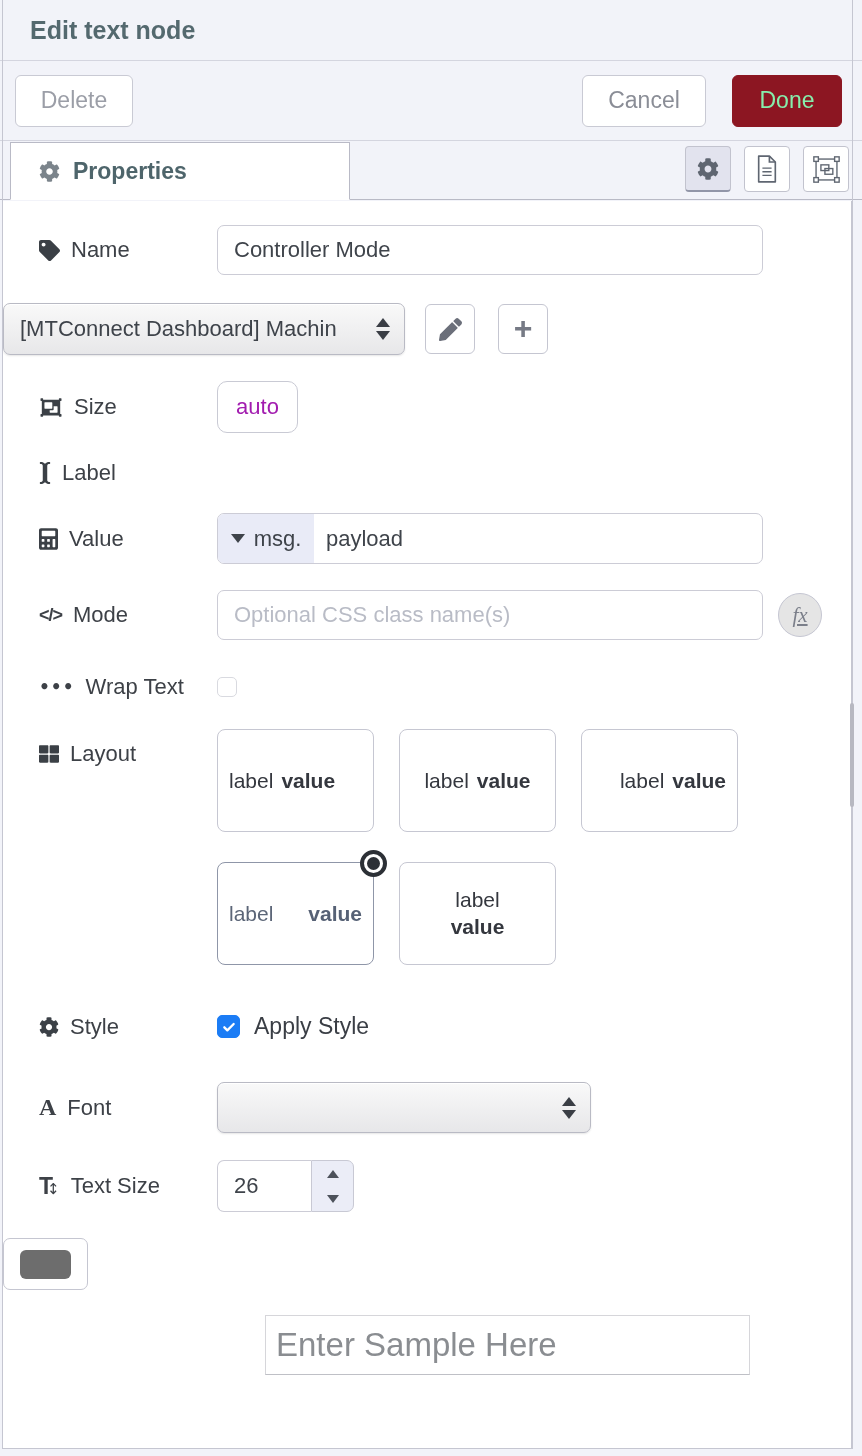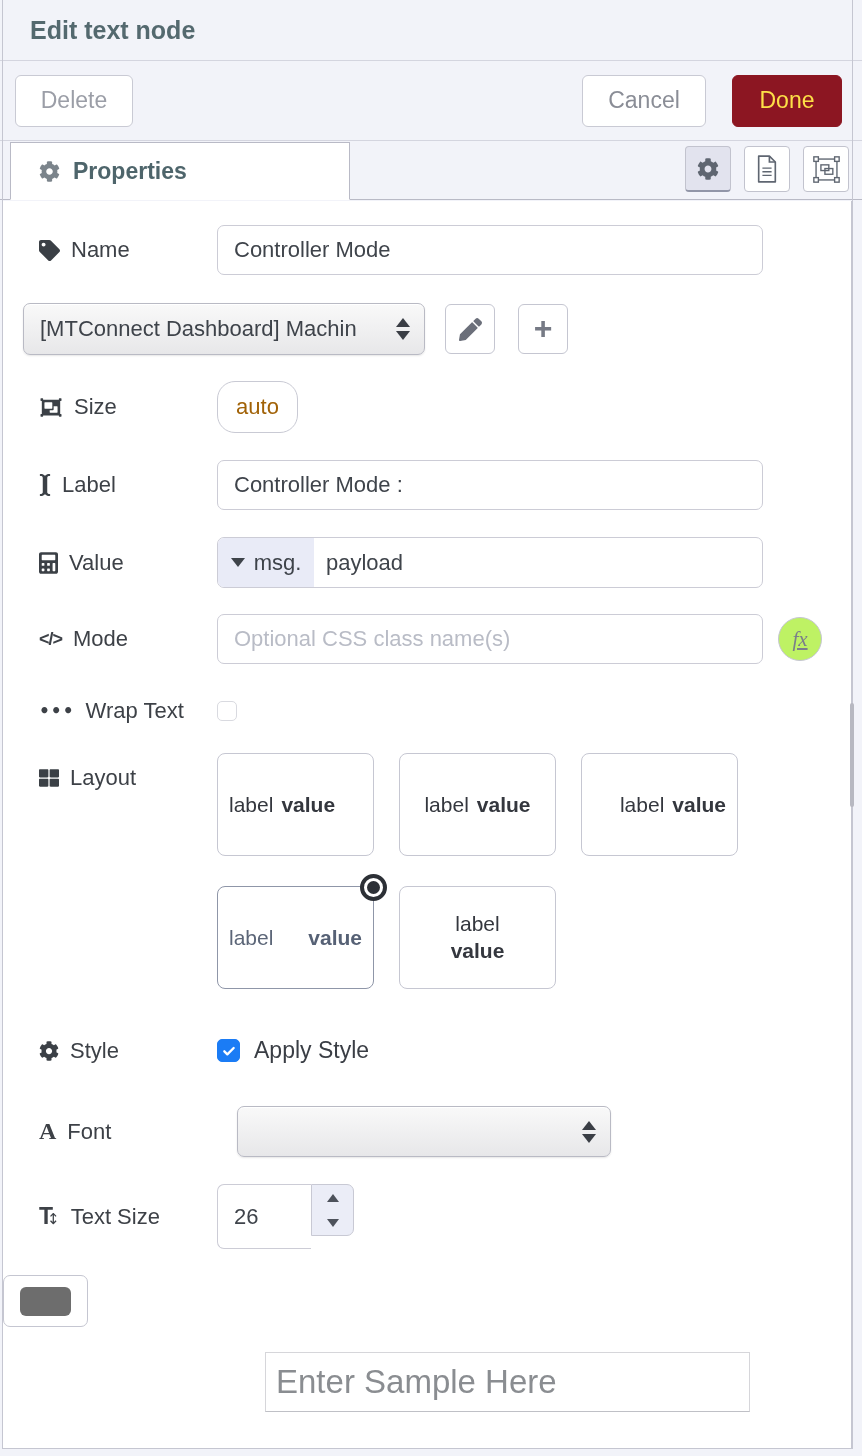--- a/index.html
+++ b/index.html
@@ -20,21 +20,21 @@
   .header-title { font-size:25px; font-weight:bold; color:#54696f; }
 
   
   .button-bar { height:80px; border-bottom:1px solid #d4d5df; display:flex;
                 align-items:center; padding:0 20px 0 15px; background:#f2f3f9; }
   .btn { height:52px; border-radius:6px; font-size:23px; display:flex;
          align-items:center; justify-content:center; cursor:pointer; }
   .btn-delete { width:118px; background:#fff; border:1px solid #c9cad4; color:#9b9ea7; }
   .spacer { flex:1; }
   .btn-cancel { width:124px; background:#fff; border:1px solid #c9cad4; color:#8a8d96; margin-right:26px; }
-  .btn-done { width:110px; background:#8c1622; border:1px solid #8c1622; color:#fde047; }
+  .btn-done { width:110px; background:#8c1622; border:1px solid #8c1622; color:#86efac; }
 
   
   .tab-bar { height:59px; background:#f2f3f9; border-bottom:1px solid #b9bac6;
              display:flex; align-items:flex-end; position:relative; }
   .tab { margin-left:10px; margin-bottom:-1px; width:340px; height:58px; background:#fff;
          border:1px solid #b9bac6; border-bottom:1px solid #fff;
          display:flex; align-items:center; gap:13px; padding-left:28px; }
   .tab-label { font-size:23px; font-weight:bold; color:#4e656b; }
   .tab .icon { color:#7b848b; }
   .toolbar { position:absolute; right:13px; top:5px; display:flex; gap:13px; }
@@ -57,47 +57,47 @@
 
   .text-input { width:546px; height:50px; border:1px solid #ccccd6; border-radius:7px;
                 font-size:22px; color:#3f444b; padding:0 16px;
                 font-family:"Liberation Sans",sans-serif; outline:none; }
   .text-input::placeholder { color:#b9bcc6; }
 
   
   .select { height:52px; border:1px solid #b9bac4; border-radius:7px;
             background:linear-gradient(#f9f9f9,#e7e7e9); display:flex; align-items:center;
             padding:0 14px 0 16px; box-shadow:inset 0 1px 0 #fff, 0 1px 2px rgba(0,0,0,0.10);
-            cursor:pointer;margin-left:20px; }
+            cursor:pointer; }
   .select-text { flex:1; font-size:22px; color:#3e434a; white-space:nowrap; overflow:hidden; }
   .updown { display:flex; flex-direction:column; gap:4px; align-items:center; }
   .tri-up { width:0; height:0; border-left:7px solid transparent; border-right:7px solid transparent;
             border-bottom:9px solid #3a3e45; }
   .tri-down { width:0; height:0; border-left:7px solid transparent; border-right:7px solid transparent;
               border-top:9px solid #3a3e45; }
 
   .icon-btn { width:50px; height:50px; border:1px solid #c5c6d1; border-radius:6px; background:#fff;
               display:flex; align-items:center; justify-content:center; color:#696d78;
               cursor:pointer; font-size:30px; }
   .plus-glyph { font-size:32px; font-weight:bold; color:#767a85; line-height:1; margin-top:-3px; }
 
-  .auto-btn { width:81px; height:52px; border:1px solid #c9cad4; border-radius:18px; background:#fff;
-              color:#a16207; font-size:22px; display:flex; align-items:center; justify-content:center;
+  .auto-btn { width:81px; height:52px; border:1px solid #c9cad4; border-radius:10px; background:#fff;
+              color:#a21caf; font-size:22px; display:flex; align-items:center; justify-content:center;
               cursor:pointer; }
 
   
   .value-input { width:546px; height:51px; border:1px solid #ccccd6; border-radius:7px;
                  display:flex; overflow:hidden; }
   .value-prefix { width:96px; background:#e9ebf7; display:flex; align-items:center;
                   justify-content:center; gap:9px; font-size:22px; color:#3e434a; cursor:pointer; }
   .caret-down { width:0; height:0; border-left:7px solid transparent; border-right:7px solid transparent;
                 border-top:9px solid #3e434a; }
   .value-text { flex:1; display:flex; align-items:center; padding-left:12px; font-size:22px; color:#3f444b; }
 
-  .fx-btn { width:44px; height:44px; border-radius:50%; border:1px solid #c5c6d2; background:#bef264;
+  .fx-btn { width:44px; height:44px; border-radius:50%; border:1px solid #c5c6d2; background:#e5e5e5;
             color:#7b7f8a; font-family:"Liberation Serif",serif; font-style:italic; font-size:21px;
             display:flex; align-items:center; justify-content:center; margin-left:15px; cursor:pointer;text-decoration:underline; }
 
   
   .checkbox { border-radius:5px; display:flex; align-items:center; justify-content:center; cursor:pointer; }
   .checkbox-sm { width:20px; height:20px; border:1px solid #d9dae0; background:#fff; }
   .checkbox-lg { width:23px; height:23px; border:1px solid #d9dae0; background:#fff; }
   .checkbox[data-checked="true"] { background:#1b7cf5; border-color:#1b7cf5; }
   .checkbox svg { display:none; }
   .checkbox[data-checked="true"] svg { display:block; }
@@ -118,21 +118,21 @@
   .lc-spread .lv-value { color:#566175; }
   .lc-col { flex-direction:column; justify-content:center; gap:3px; }
   .radio-dot { position:absolute; top:-13px; right:-14px; width:27px; height:27px; border-radius:50%;
                background:#fff; border:4px solid #2c3036; }
   .radio-dot::after { content:""; position:absolute; inset:3px; border-radius:50%; background:#2c3036; }
 
   .apply-label { font-size:23px; color:#3a3e45; margin-left:14px; }
 
   
   .spin-wrap { display:flex; }
-  .spin-input { width:94px; height:65px; border:1px solid #ccccd6; border-right:none;
+  .spin-input { width:94px; height:52px; border:1px solid #ccccd6; border-right:none;
                 border-radius:7px 0 0 7px; font-size:22px; color:#3f444b; padding-left:16px;
                 font-family:"Liberation Sans",sans-serif; outline:none; }
   .spin-btns { width:43px; height:52px; border:1px solid #c8c9d4; border-radius:0 7px 7px 0;
                background:#ebedf7; display:flex; flex-direction:column; }
   .spin-btn { flex:1; display:flex; align-items:center; justify-content:center; cursor:pointer; }
   .spin-btn .t-up { width:0;height:0;border-left:6px solid transparent;border-right:6px solid transparent;
                     border-bottom:8px solid #4d525b; }
   .spin-btn .t-dn { width:0;height:0;border-left:6px solid transparent;border-right:6px solid transparent;
                     border-top:8px solid #4d525b; }
 
@@ -265,21 +265,20 @@
 
   <div class="row mb-label">
     <div class="row-label">
       <span class="icon">
         <svg width="12" height="22" viewBox="0 0 256 512">
             <path fill="#3b4046" d="M248 36c0 6.6-5.4 12-12 12-31 0-56 9-56 40v336c0 31 25 40 56 40 6.6 0 12 5.4 12 12v24c0 6.6-5.4 12-12 12-41 0-77-9-108-41-31 32-67 41-108 41-6.6 0-12-5.4-12-12v-24c0-6.6 5.4-12 12-12 31 0 56-9 56-40V88c0-31-25-40-56-40C13.4 48 8 42.6 8 36V12C8 5.4 13.4 0 20 0c41 0 77 9 108 41 31-32 67-41 108-41 6.6 0 12 5.4 12 12v24z"></path>
           </svg>
       </span>
       <span>Label</span>
     </div>
-    <input class="text-input" type="text" value="Controller Mode :" style="">
   </div>
 
   <div class="row mb-value">
     <div class="row-label">
       <span class="icon">
         <svg width="19" height="22" viewBox="0 0 448 512">
             <path fill="#3b4046" d="M400 0H48C21.5 0 0 21.5 0 48v416c0 26.5 21.5 48 48 48h352c26.5 0 48-21.5 48-48V48c0-26.5-21.5-48-48-48zM128 435c0 7-6 13-13 13H77c-7 0-13-6-13-13v-38c0-7 6-13 13-13h38c7 0 13 6 13 13v38zm0-128c0 7-6 13-13 13H77c-7 0-13-6-13-13v-38c0-7 6-13 13-13h38c7 0 13 6 13 13v38zm128 128c0 7-6 13-13 13h-38c-7 0-13-6-13-13v-38c0-7 6-13 13-13h38c7 0 13 6 13 13v38zm0-128c0 7-6 13-13 13h-38c-7 0-13-6-13-13v-38c0-7 6-13 13-13h38c7 0 13 6 13 13v38zm128 128c0 7-6 13-13 13h-38c-7 0-13-6-13-13V269c0-7 6-13 13-13h38c7 0 13 6 13 13v166zm0-259c0 7-6 13-13 13H77c-7 0-13-6-13-13V77c0-7 6-13 13-13h294c7 0 13 6 13 13v99z"></path>
           </svg>
       </span>
       <span>Value</span>

